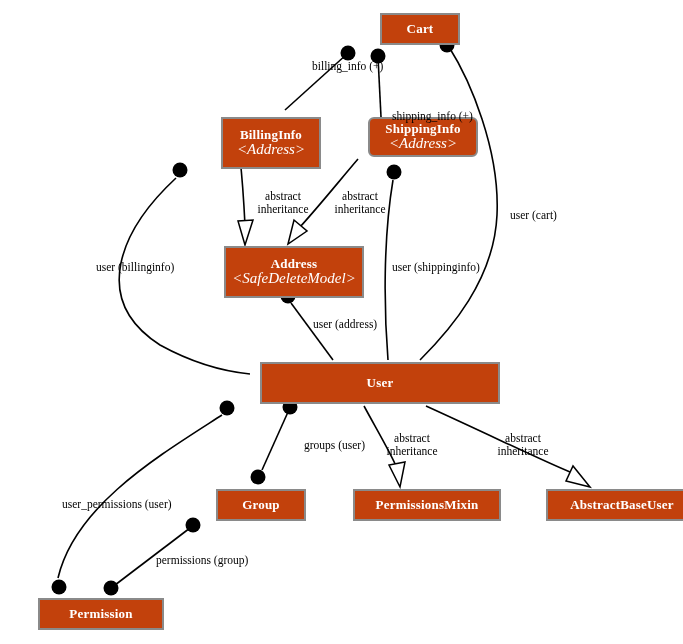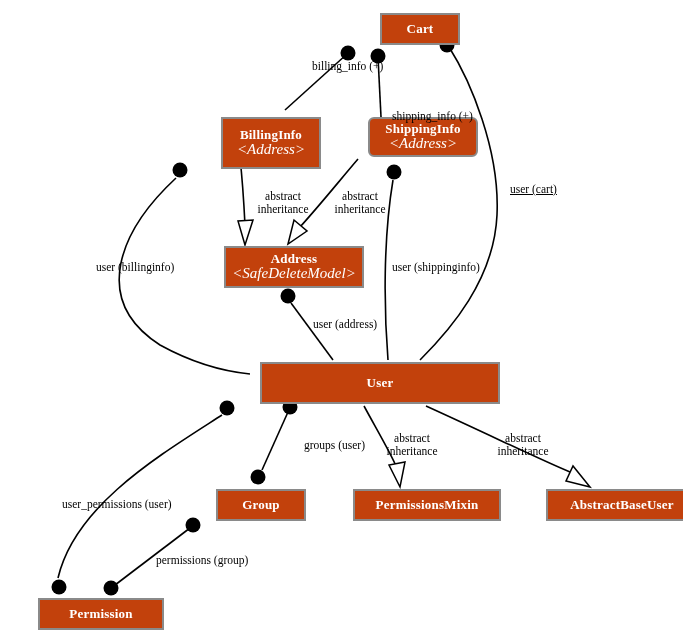--- a/index.html
+++ b/index.html
@@ -150,21 +150,21 @@
   <div class="node" id="node-billinginfo" style="left: 193px; top: 117px; width: 100px; height: 52px;">
     <span class="nname">BillingInfo</span>
     <span class="nbases">&lt;Address&gt;</span>
   </div>
 
   <div class="node" id="node-shippinginfo" style="left: 340px; top: 117px; width: 110px; height: 40px; border-radius: 6px;">
     <span class="nname">ShippingInfo</span>
     <span class="nbases">&lt;Address&gt;</span>
   </div>
 
-  <div class="node" id="node-address" style="left: 196px; top: 246px; width: 140px; height: 42px;">
+  <div class="node" id="node-address" style="left: 196px; top: 246px; width: 140px; height: 52px;">
     <span class="nname">Address</span>
     <span class="nbases">&lt;SafeDeleteModel&gt;</span>
   </div>
 
   <div class="node" id="node-user" style="left: 232px; top: 362px; width: 240px; height: 42px;">
     <span class="nname">User</span>
   </div>
 
   <div class="node single" id="node-group" style="left: 188px; top: 489px; width: 90px; height: 32px;">
     <span class="nname">Group</span>
@@ -177,21 +177,21 @@
   <div class="node single" id="node-abstractbaseuser" style="left: 518px; top: 489px; width: 152px; height: 32px;">
     <span class="nname">AbstractBaseUser</span>
   </div>
 
   <div class="node single" id="node-permission" style="left: 10px; top: 598px; width: 126px; height: 32px;">
     <span class="nname">Permission</span>
   </div>
 
   <div class="edge-label" id="lbl-0" style="left: 312px; top: 60px;">billing_info (+)</div>
   <div class="edge-label" id="lbl-1" style="left: 392px; top: 78px; margin-top: 32px;">shipping_info (+)</div>
-  <div class="edge-label" id="lbl-2" style="left: 510px; top: 183px; text-decoration: underline;">user (cart)</div>
+  <div class="edge-label" id="lbl-2" style="left: 510px; top: 209px;">user (cart)</div>
   <div class="edge-label two-line" id="lbl-3" style="left: 249px; top: 190px;">
       <div>abstract</div>
       <div>inheritance</div>
     </div>
   <div class="edge-label two-line" id="lbl-4" style="left: 326px; top: 190px;">
       <div>abstract</div>
       <div>inheritance</div>
     </div>
   <div class="edge-label" id="lbl-5" style="left: 96px; top: 261px;">user (billinginfo)</div>
   <div class="edge-label" id="lbl-6" style="left: 392px; top: 261px;">user (shippinginfo)</div>

